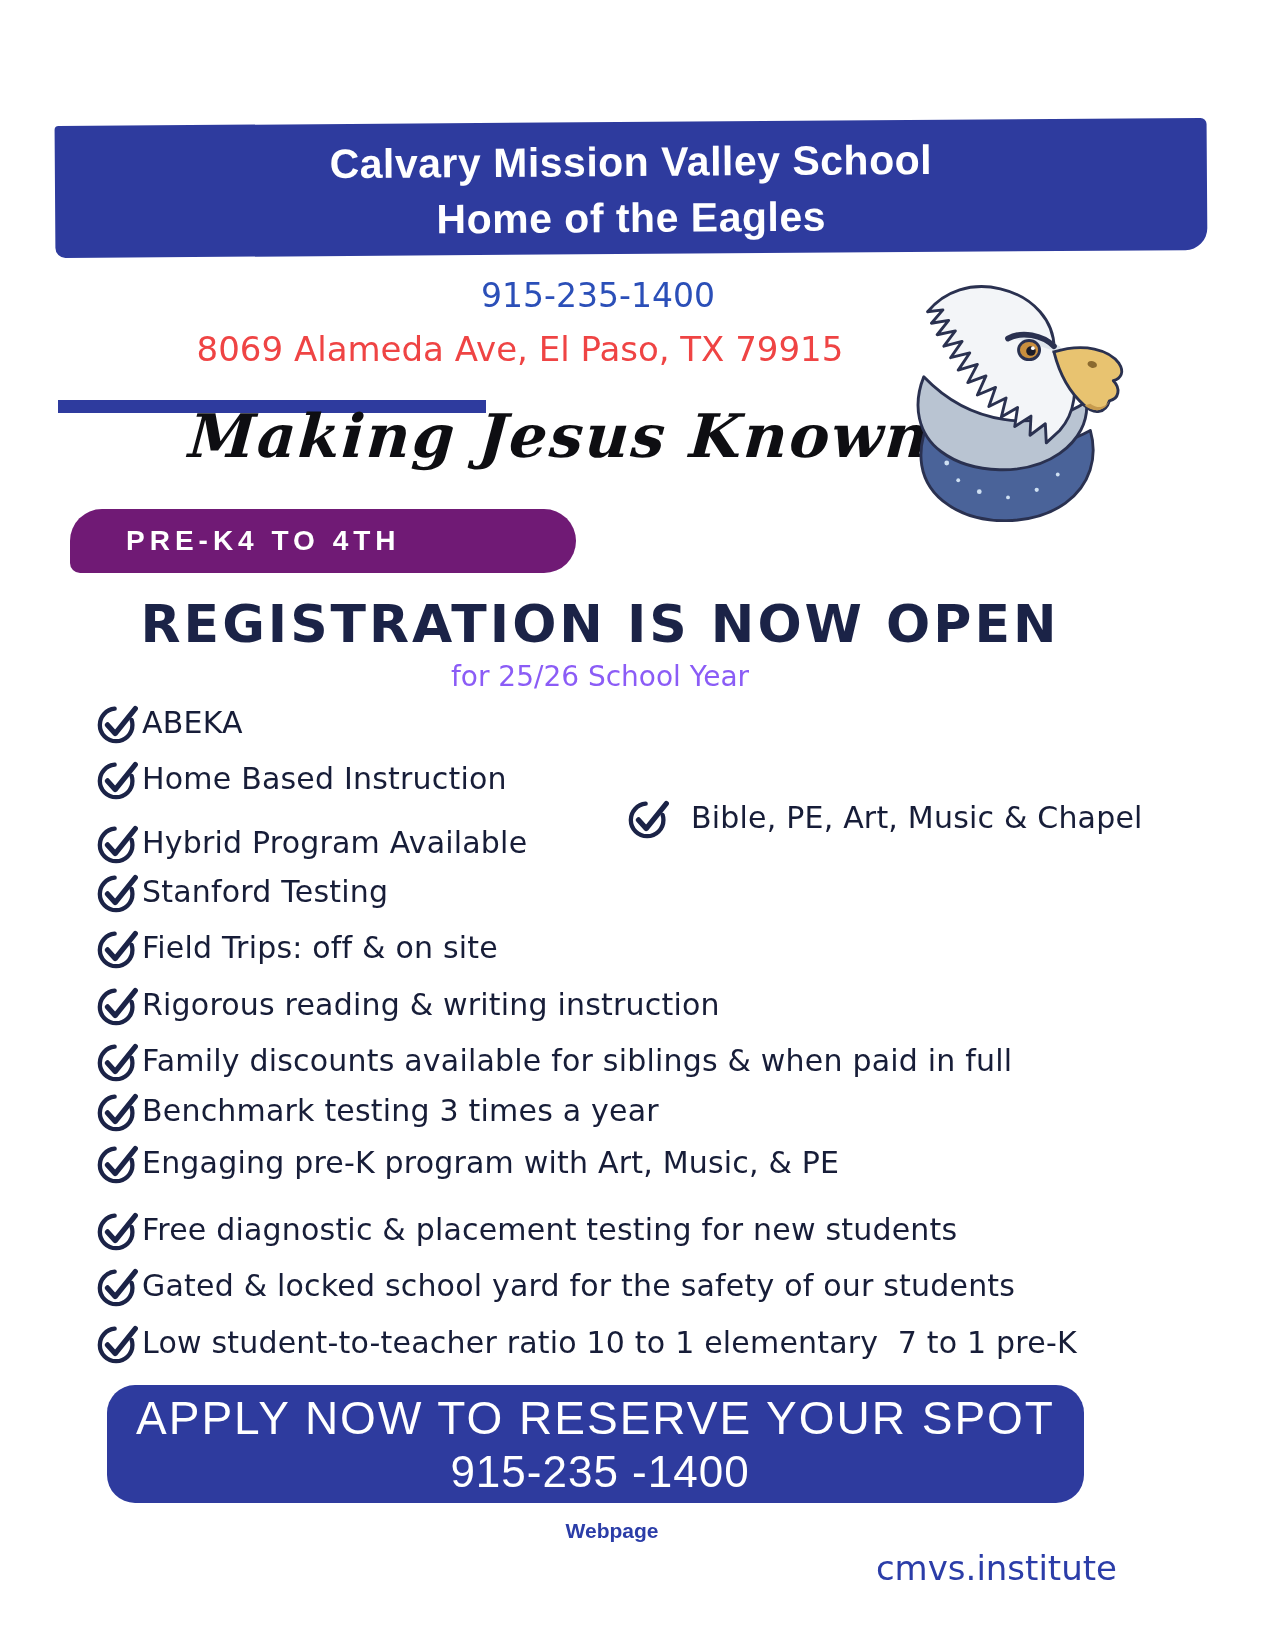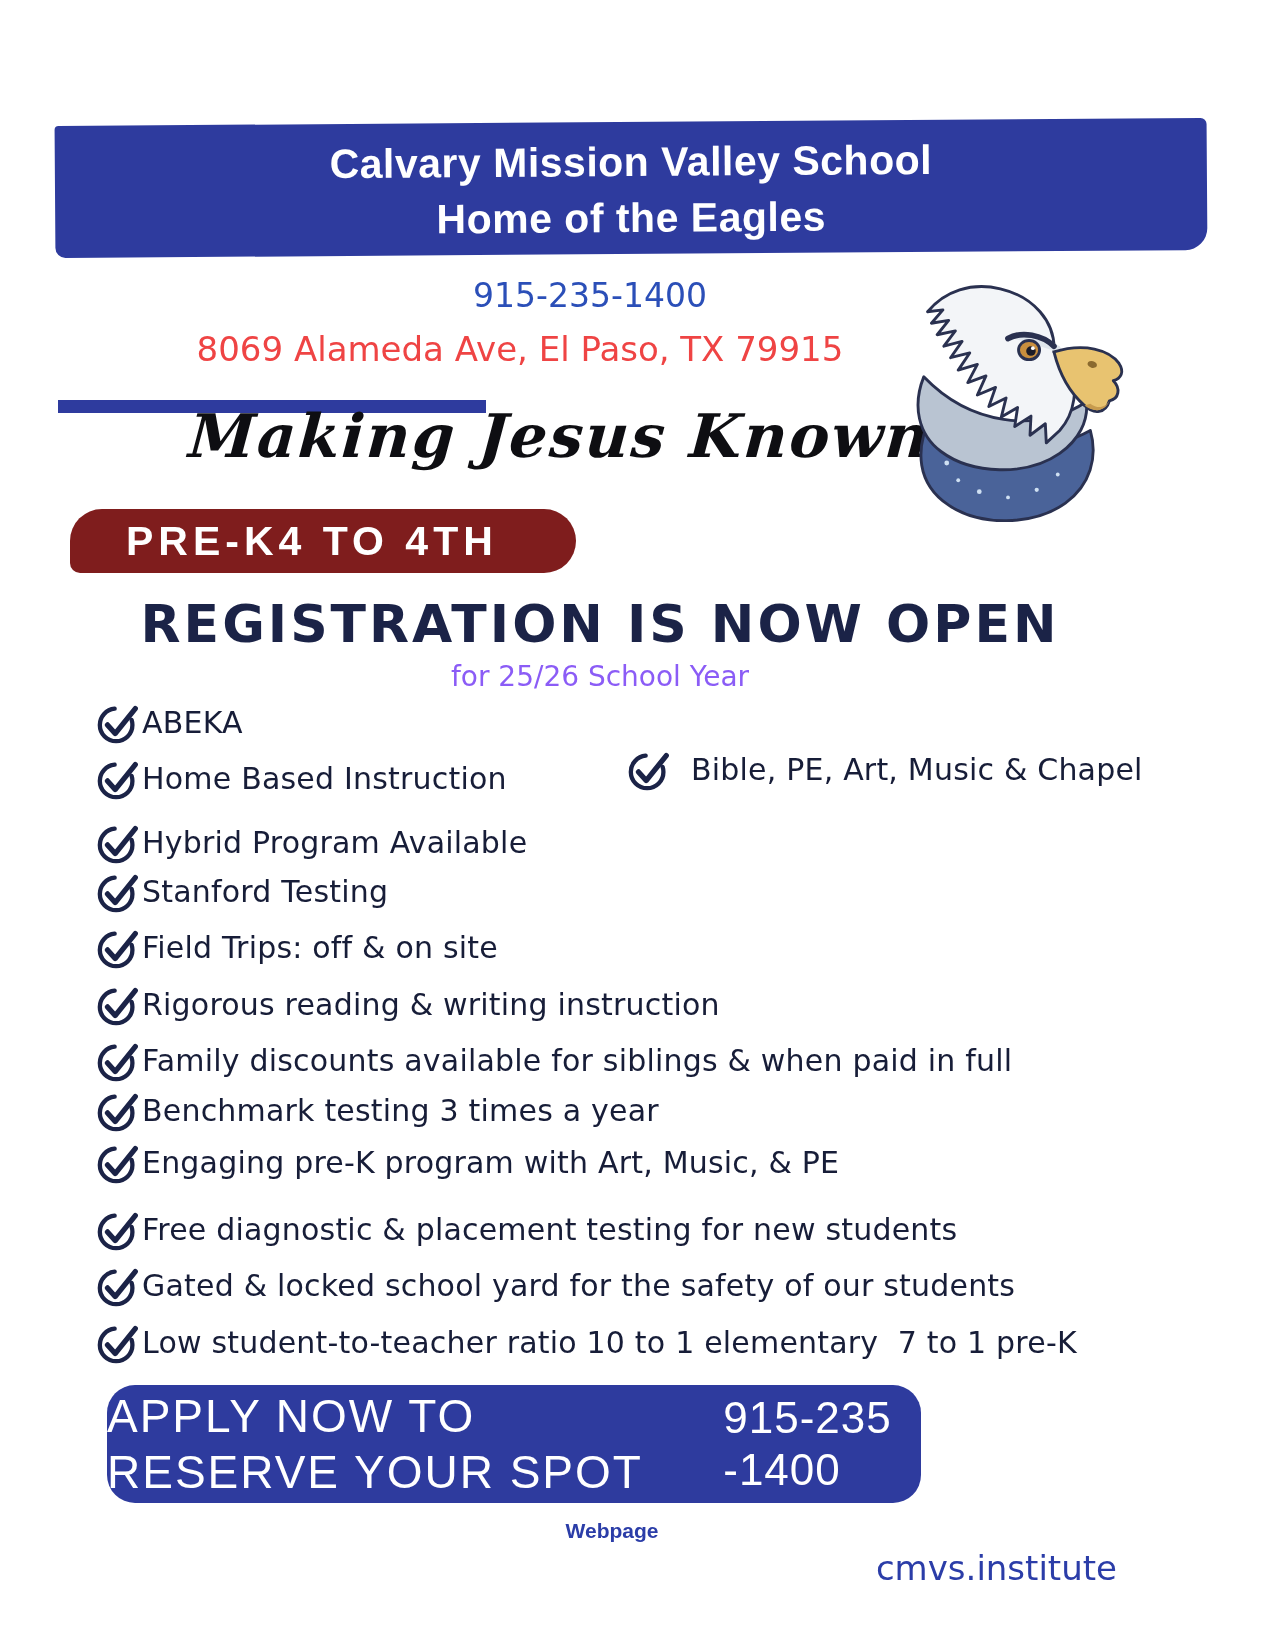--- a/index.html
+++ b/index.html
@@ -13,21 +13,21 @@
   .banner{
     position:absolute;left:55px;top:122px;width:1152px;height:132px;
     background:#2e3b9e;border-radius:4px 6px 22px 10px;
     transform:rotate(-0.4deg);
     display:flex;flex-direction:column;justify-content:center;align-items:center;
     padding-top:4px;box-sizing:border-box;
   }
   .banner .line{color:#ffffff;font-weight:700;font-size:41px;line-height:56px;letter-spacing:0.5px;}
   
   .phone{
-    position:absolute;left:0;top:274px;width:1180px;text-align:center;
+    position:absolute;left:8px;top:274px;width:1180px;text-align:center;
     color:#2b4fb8;font-family:"DejaVu Sans",sans-serif;font-size:33px;line-height:44px;
   }
   .address{
     position:absolute;left:0;top:326px;width:1040px;text-align:center;
     color:#ef4444;font-family:"DejaVu Sans",sans-serif;font-size:34px;line-height:46px;
   }
   .divider{
     position:absolute;left:58px;top:400px;width:428px;height:13px;background:#2e3b9e;
   }
   
@@ -35,50 +35,50 @@
     position:absolute;left:170px;top:390px;width:780px;text-align:center;
     font-family:"DejaVu Serif",serif;font-style:italic;font-weight:700;
     font-size:60px;line-height:92px;color:#0e0e12;letter-spacing:2px;
     transform:skewX(-4deg);
   }
   
   .eagle{position:absolute;left:858px;top:262px;width:300px;height:268px;}
   
   .pill{
     position:absolute;left:70px;top:509px;width:506px;height:64px;
-    background:#7f1d1d;border-radius:32px 32px 32px 10px;
-    color:#ffffff;font-weight:700;font-size:41px;line-height:64px;
+    background:#701a75;border-radius:32px 32px 32px 10px;
+    color:#ffffff;font-weight:700;font-size:28px;line-height:64px;
     letter-spacing:5px;padding-left:56px;box-sizing:border-box;
   }
   
   .reg-title{
     position:absolute;left:0;top:594px;width:1200px;text-align:center;
     color:#1b2347;font-family:"DejaVu Sans",sans-serif;font-weight:700;
     font-size:52px;line-height:60px;letter-spacing:3px;
   }
   .reg-sub{
     position:absolute;left:0;top:660px;width:1200px;text-align:center;
     color:#8b5cf6;font-family:"DejaVu Sans",sans-serif;font-size:28px;line-height:34px;
   }
   
   .row{
     position:absolute;left:96px;height:46px;
     display:flex;align-items:center;
   }
-  .row-right{left:627px;gap:18px;}
+  .row-right{left:627px;gap:18px;margin-top:48px;}
   .check{width:46px;height:46px;flex:0 0 46px;}
   .row .label{
     color:#171d38;font-family:"DejaVu Sans",sans-serif;font-size:30px;
     line-height:46px;white-space:pre;letter-spacing:0.2px;
   }
   
   .cta{
-    position:absolute;left:107px;top:1385px;width:814px;height:118px;
+    position:absolute;left:107px;top:1385px;width:977px;height:118px;
     background:#2e3b9e;border-radius:28px;
-    display:flex;flex-direction:row;justify-content:center;align-items:center;
+    display:flex;flex-direction:column;justify-content:center;align-items:center;
     color:#ffffff;
   }
   .cta .cta-line1{font-size:46px;line-height:56px;letter-spacing:2px;font-weight:400;}
   .cta .cta-line2{font-size:44px;line-height:52px;letter-spacing:1px;font-weight:400;margin-left:9px;}
   
   .web-label{
     position:absolute;left:107px;top:1518px;width:1010px;text-align:center;
     color:#2b3da8;font-weight:700;font-size:21px;line-height:26px;
   }
   .web-url{

